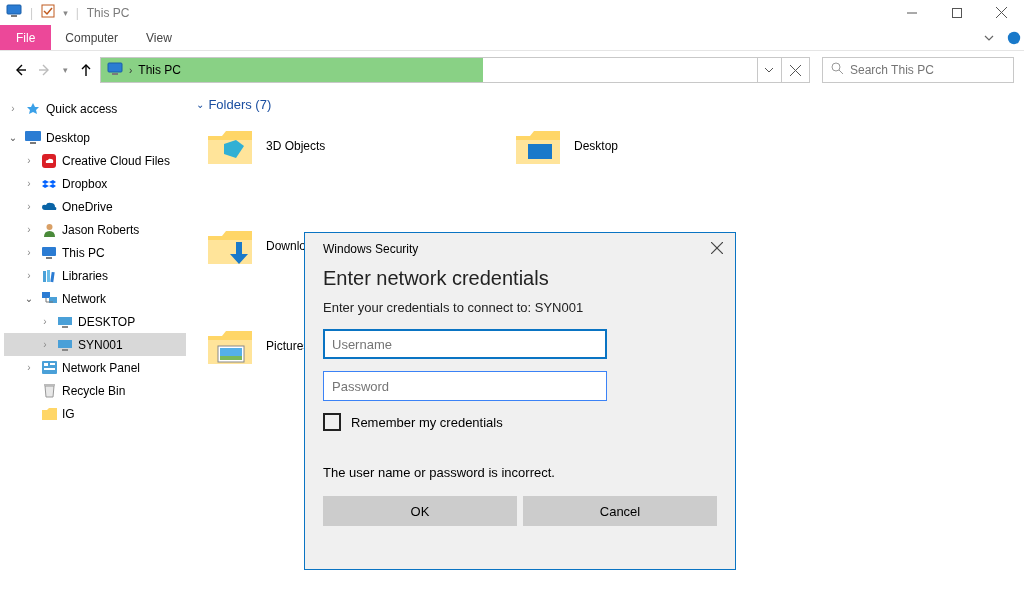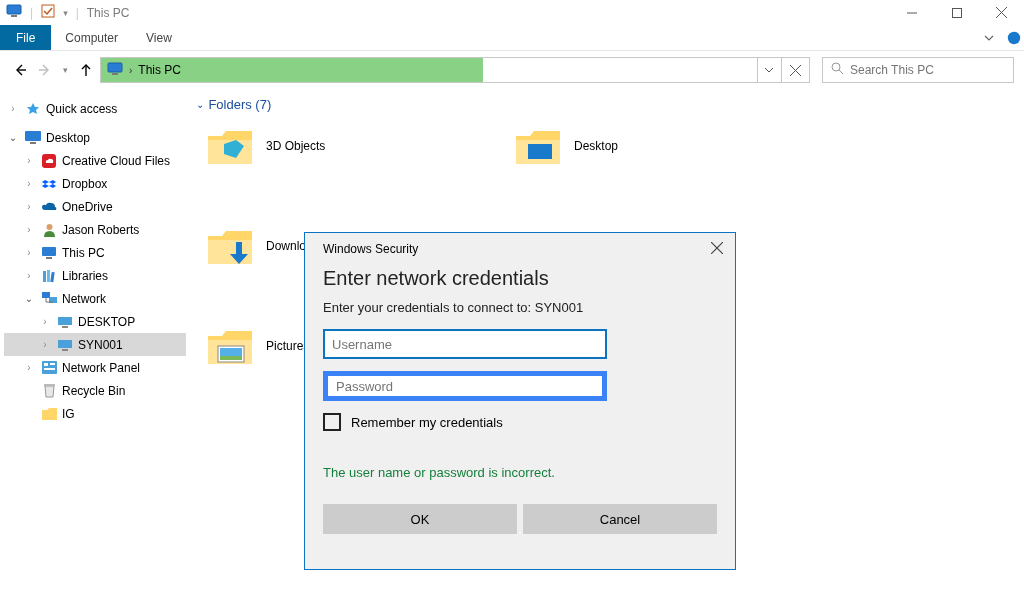--- a/index.html
+++ b/index.html
@@ -8,21 +8,21 @@
   
   .titlebar { height: 25px; display: flex; align-items: center; padding-left: 6px; }
   .titlebar .qat { display: flex; align-items: center; gap: 8px; }
   .titlebar .title { margin-left: 8px; color: #7a7a7a; font-size: 12px; }
   .titlebar .window-controls { margin-left: auto; display: flex; }
   .titlebar .win-btn { width: 45px; height: 25px; display: flex; align-items: center; justify-content: center; color: #555; font-size: 14px; }
 
   
   .ribbon { height: 26px; display: flex; align-items: stretch; border-bottom: 1px solid #e5e5e5; }
   .ribbon .tab { padding: 0 14px; display: flex; align-items: center; font-size: 12px; color: #444; }
-  .ribbon .tab.file { background: #0369a1; color: #fff; padding: 0 16px; }
+  .ribbon .tab.file { background: #ec4899; color: #fff; padding: 0 16px; }
   .ribbon .spacer { flex: 1; }
   .ribbon .chev { width: 30px; display:flex; align-items:center; justify-content:center; color:#666; }
 
   
   .navbar { height: 38px; display:flex; align-items:center; padding: 0 10px; gap: 4px; }
   .nav-btn { width: 22px; height: 22px; display:flex; align-items:center; justify-content:center; color:#888; }
   .nav-btn.active { color:#000; }
   .addressbar { flex: 0 0 710px; height: 26px; border: 1px solid #c8c8c8; display:flex; align-items:stretch; background:#fff; position:relative; }
   .addressbar .progress { position:absolute; left:0; top:0; bottom:0; width:54%; background:#89d185; z-index:0; }
   .addressbar .content { position:relative; z-index:1; display:flex; align-items:center; gap:6px; padding-left:6px; flex:1; }
@@ -67,26 +67,26 @@
   .drive-bar .fill { position:absolute; left:0; top:0; bottom:0; background:#26a0da; }
   .drive-free { font-size:11px; color:#6a6a6a; }
 
   
   .dialog { position:absolute; left:304px; top:232px; width:432px; height:338px; border:1px solid #0a74c3; background:#f0f0f0; }
   .dlg-title { display:flex; align-items:center; justify-content:space-between; padding: 8px 12px 4px 18px; font-size:12px; }
   .dlg-close { font-size:14px; color:#444; }
   .dlg-h1 { font-size:20px; font-weight:400; padding: 6px 18px 10px; color:#222; }
   .dlg-body { padding: 0 18px; }
   .dlg-msg { font-size:13px; margin-bottom: 14px; color:#222; }
-  .dlg-input { width:284px; height:30px; border:5px solid #3b82f6; background:#fff; padding:0 8px; font-size:13px; color:#555; display:block; margin-bottom:12px; outline:none; }
+  .dlg-input { width:284px; height:30px; border:1px solid #3b82f6; background:#fff; padding:0 8px; font-size:13px; color:#555; display:block; margin-bottom:12px; outline:none; }
   .dlg-input.focus { border:2px solid #0a74c3; padding:0 7px; }
   .dlg-check { display:flex; align-items:center; gap:10px; margin-top:6px; margin-bottom:34px; }
   .dlg-check .box { width:18px; height:18px; border:2px solid #222; }
   .dlg-check .lbl { font-size:13px; }
-  .dlg-error { color:#15803d; font-size:13px; margin-bottom:24px; }
+  .dlg-error { color:#000000; font-size:13px; margin-bottom:16px; }
   .dlg-buttons { display:flex; gap:6px; }
   .dlg-btn { flex:1; height:30px; background:#ccc; border:none; font-size:13px; display:flex; align-items:center; justify-content:center; }
 
   
 </style>
 </head>
 <body>
 
 <div class="titlebar">
   <div class="qat">

